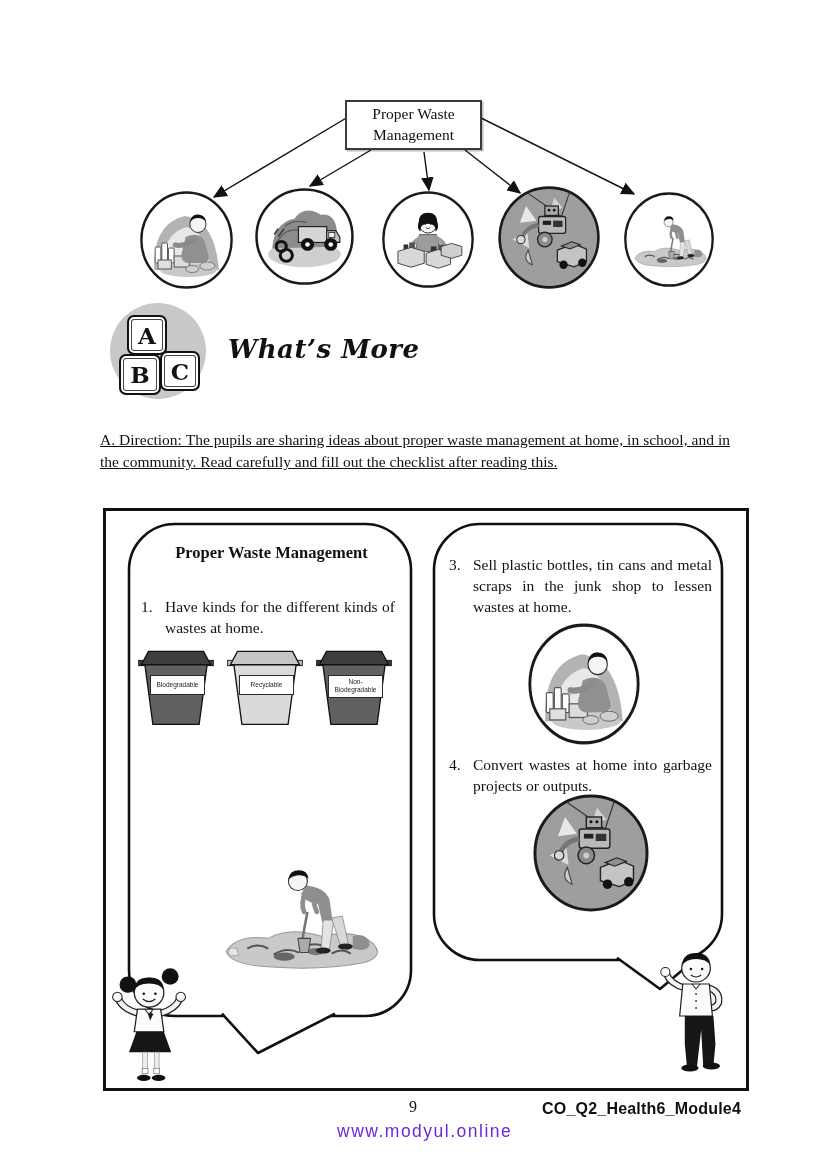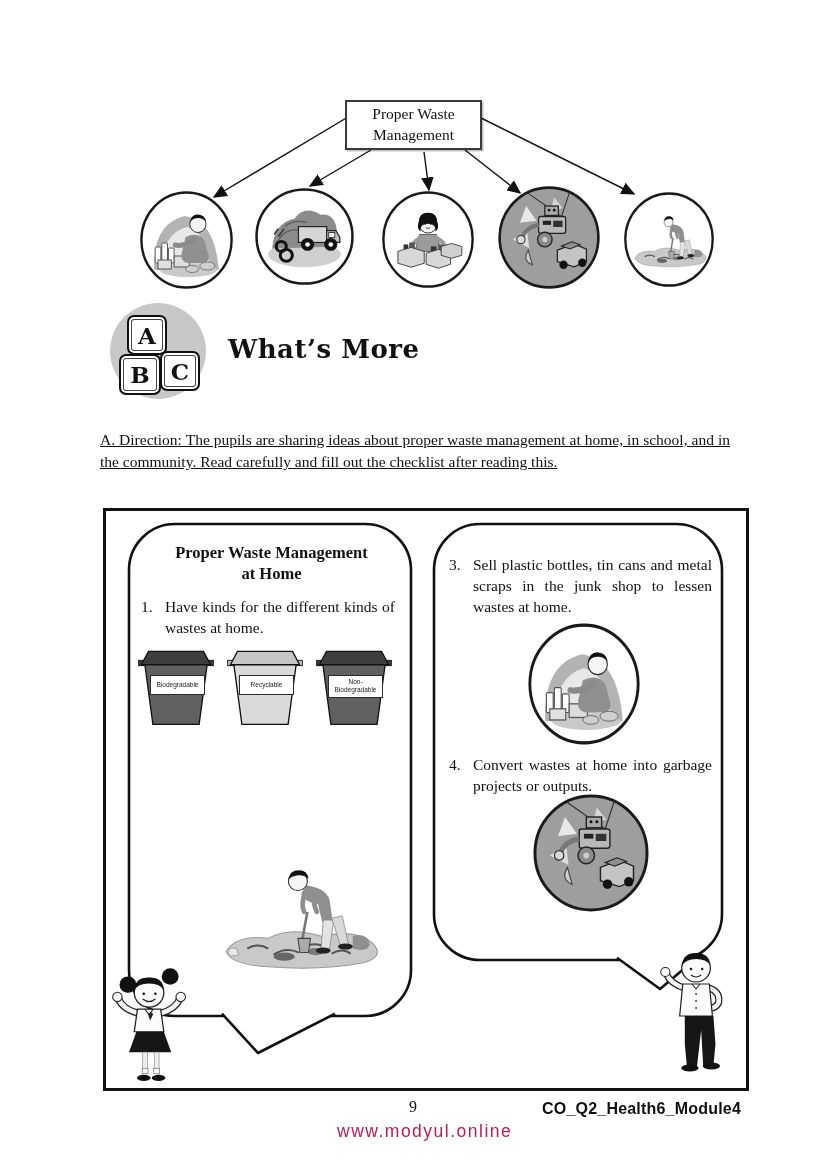--- a/index.html
+++ b/index.html
@@ -16,21 +16,21 @@
 
   
   #badge-circle{left:110px;top:303px;width:96px;height:96px;border-radius:50%;background:#c8c8c8;}
   .abc-block{position:absolute;background:#fff;border:2.5px solid #111;border-radius:7px;
     display:flex;align-items:center;justify-content:center;font-weight:bold;font-size:23px;
     font-family:"DejaVu Serif",serif;box-shadow:inset 0 0 0 2px #fff,inset 0 0 0 3px #444;}
   #block-a{left:127px;top:315px;width:36px;height:36px;}
   #block-b{left:119px;top:354px;width:38px;height:37px;}
   #block-c{left:160px;top:351px;width:36px;height:36px;}
   #whats-more-title{left:228px;top:334px;font-family:"DejaVu Serif",serif;font-weight:bold;
-    font-size:26px;letter-spacing:.5px;text-align:right;}
+    font-style:italic;font-size:26px;letter-spacing:.5px;text-align:right;}
 
   
   #direction{left:100px;top:429px;width:630px;font-size:15.5px;line-height:1.42;text-align:justify;text-decoration:underline;}
 
   
   #outer-box{left:103px;top:508px;width:640px;height:577px;border:3px solid #111;background:#fff;}
   #bubbles-svg{left:103px;top:508px;width:643px;height:580px;z-index:1;}
 
   .bubble-text{z-index:2;font-size:15.5px;line-height:1.34;}
   #lb-title{left:150px;top:542px;width:243px;text-align:center;font-weight:bold;font-size:16.5px;line-height:1.3;z-index:2;}
@@ -53,21 +53,21 @@
     font:6.5px/1.3 "Liberation Sans",sans-serif;color:#222;padding:2px 1px;}
 
   .illus{z-index:2;}
   .illus svg{width:100%;height:100%;display:block;}
 
   
   #page-number{left:0;top:1098px;width:826px;text-align:center;font-size:16px;}
   #footer-code{right:31px;top:1100px;font-family:"Liberation Sans",sans-serif;font-weight:bold;
     font-size:16px;letter-spacing:.2px;text-align:right;}
   #watermark{left:337px;top:1121px;font-family:"Liberation Sans",sans-serif;font-size:17.5px;
-    color:#be185d;letter-spacing:1.5px;}
+    color:#6d28d9;letter-spacing:1.5px;}
 </style>
 </head>
 <body>
 
 <div id="page">
 
   <div class="abs" id="root-box">
     <span>Proper Waste Management</span>
   </div>
 
@@ -214,21 +214,20 @@
   <div class="abs" id="outer-box"></div>
   <svg class="abs" id="bubbles-svg" viewBox="0 0 643 580">
     <rect x="26" y="16" width="282" height="492" rx="46" fill="#fff" stroke="#111" stroke-width="2.6"></rect>
     <path d="M119,505.7 L155,545 L232,505.7" fill="#fff" stroke="#111" stroke-width="2.6" stroke-linejoin="round"></path>
     <rect x="331" y="16" width="288" height="436" rx="46" fill="#fff" stroke="#111" stroke-width="2.6"></rect>
     <path d="M514,449.7 L557,481 L594,449.7" fill="#fff" stroke="#111" stroke-width="2.6" stroke-linejoin="round"></path>
   </svg>
 
   <div class="abs" id="lb-title">
     <div>Proper Waste Management</div>
-    <div>at Home</div>
   </div>
 
   <div class="abs num-item bubble-text" id="item1">
     <span class="num">1.</span>
     <span class="txt">Have kinds for the different kinds of wastes at home.</span>
   </div>
 
   <div class="abs" id="bins-row">
     <div class="bin bin-dark">
       <svg viewBox="0 0 90 86">

